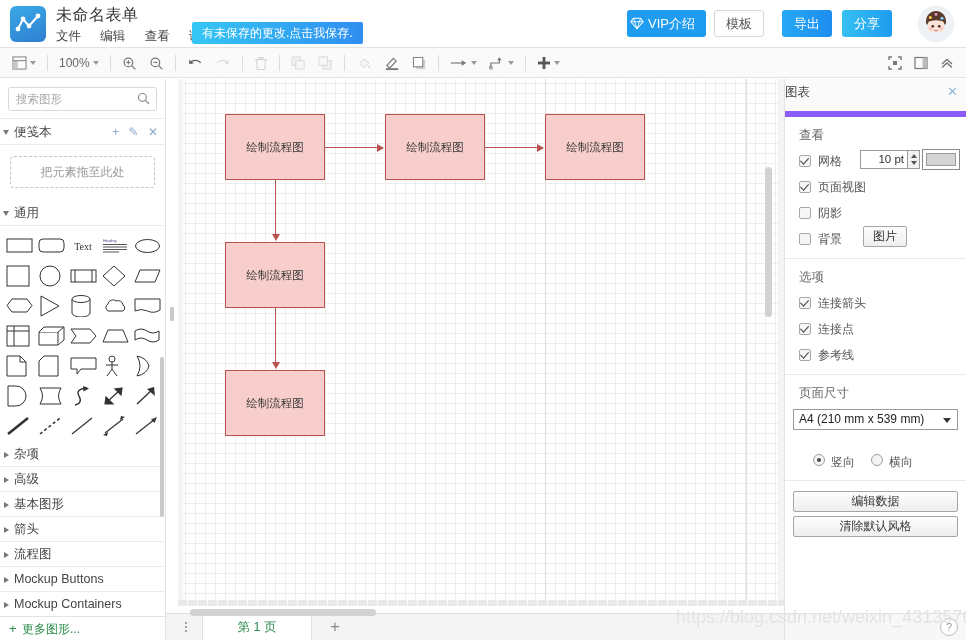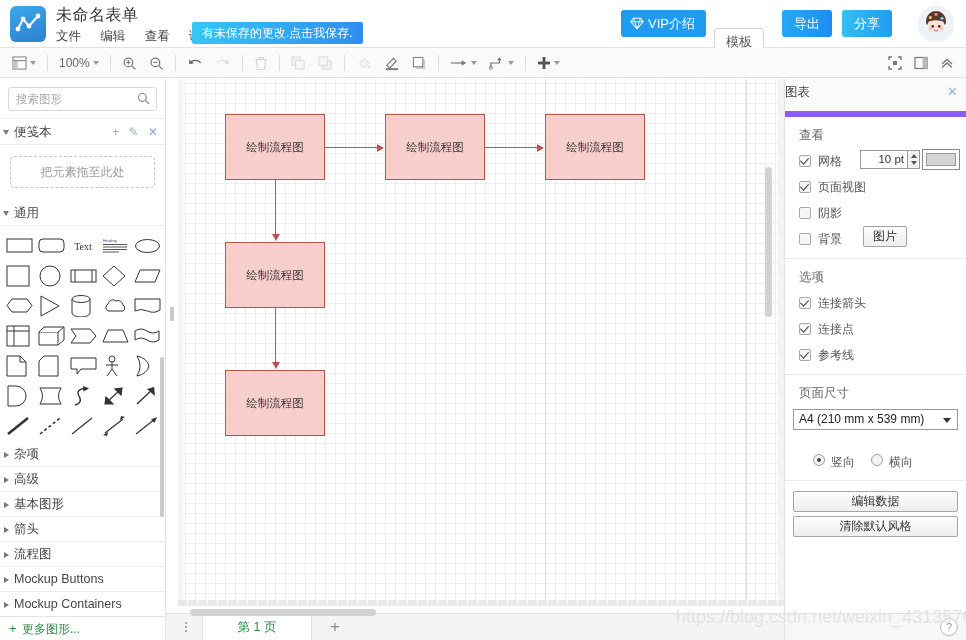--- a/index.html
+++ b/index.html
@@ -32,28 +32,28 @@
     margin-right:16px; cursor:pointer; line-height:18px;
   }
   .unsaved{
     position:absolute; left:192px; top:22px; height:22px;
     padding:0 10px; line-height:22px; color:#fff; font-size:12px;
     border-radius:2px; cursor:pointer; white-space:nowrap;
     background:linear-gradient(90deg,#35c6f4 0%,#2f8ef0 100%);
   }
   .btn-vip{
     position:absolute; right:260px; top:10px; height:27px;
-    padding:0 11px 0 9px; line-height:27px; color:#fff; font-size:13px;
+    padding:0 11px 0 3px; line-height:27px; color:#fff; font-size:13px;
     background:#1f9cf0; border-radius:3px; cursor:pointer; white-space:nowrap;
   }
   .btn-vip .gem{ display:inline-block; vertical-align:-2px; margin-right:4px; }
   .btn-tpl{
     position:absolute; right:202px; top:10px; width:50px; height:27px;
     line-height:25px; text-align:center; font-size:13px; color:#555;
-    background:#fff; border:1px solid #d6d6d6; border-radius:3px; cursor:pointer;margin-top:18px;
+    background:#fff; border:1px solid #d6d6d6; border-radius:3px; cursor:pointer;
   }
   .btn-export{
     position:absolute; right:134px; top:10px; width:50px; height:27px;
     line-height:27px; text-align:center; font-size:13px; color:#fff;
     background:linear-gradient(90deg,#25a8f5,#1e8df0); border-radius:3px; cursor:pointer;
   }
   .btn-share{
     position:absolute; right:74px; top:10px; width:50px; height:27px;
     line-height:27px; text-align:center; font-size:13px; color:#fff;
     background:linear-gradient(90deg,#35c0f2,#1e9cf0); border-radius:3px; cursor:pointer;

